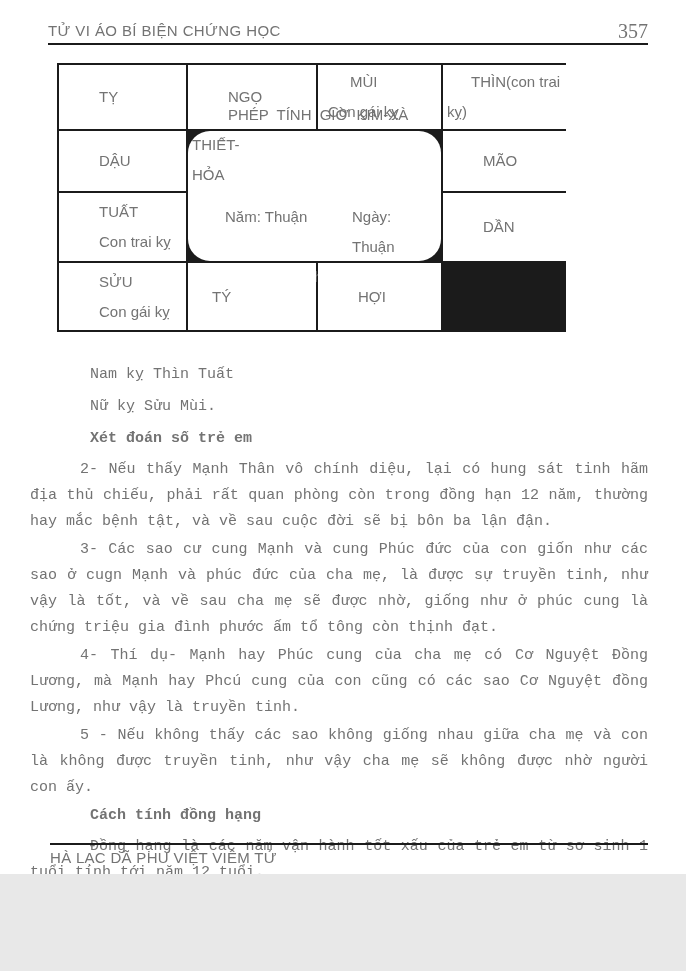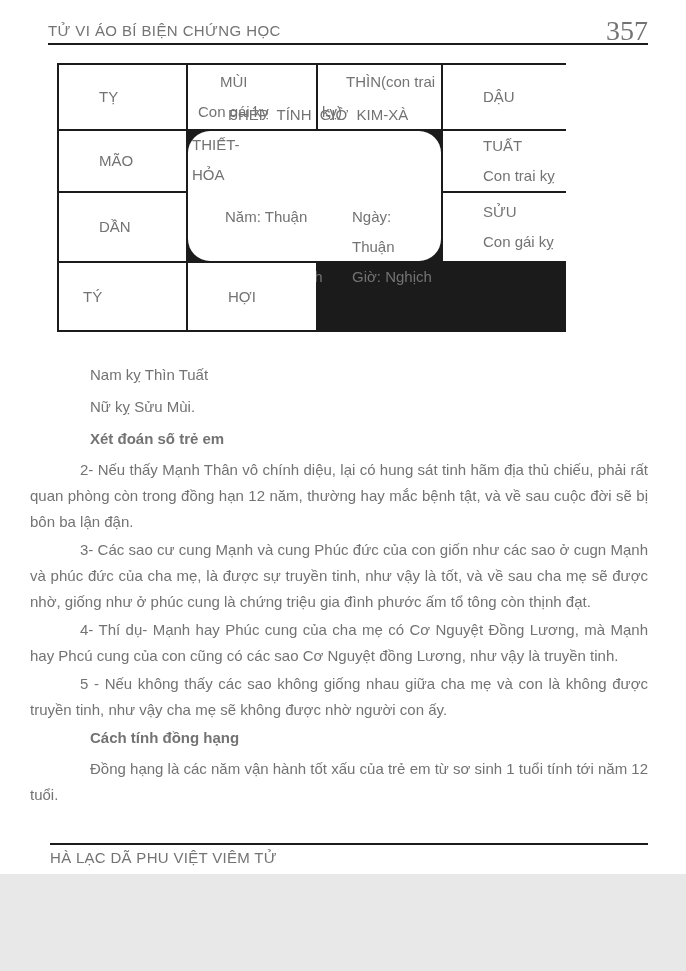--- a/index.html
+++ b/index.html
@@ -14,21 +14,21 @@
     color:#737373;
   }
   
   .header{
     margin-left:18px;
     display:flex;justify-content:space-between;align-items:flex-end;
     border-bottom:2px solid #1b1b1b;
     padding-bottom:3px;
   }
   .header-title{font-size:15px;letter-spacing:.4px;line-height:18px;}
-  .page-number{font-family:"Liberation Serif", serif;font-size:28px;line-height:18px;}
+  .page-number{font-family:"Liberation Serif", serif;font-size:20px;line-height:18px;}
   
   .zodiac-table{
     margin:18px 0 0 27px;
     display:grid;
     grid-template-columns:127px 128px 123px 127px;
     grid-template-rows:64px 60px 68px 67px;
     gap:2px;
     background:#1b1b1b;
     border:2px solid #1b1b1b;
     width:505px;
@@ -45,21 +45,21 @@
   .thin .cell-text{text-indent:24px;}
   .mui .cell-text{padding-left:6px;text-indent:22px;}
   .pad2 .cell-text{padding-left:36px;}
   .center-cell{grid-row:2 / span 2;grid-column:2 / span 2;border-radius:22px;}
   .method-title{white-space:pre-line;line-height:30px;text-indent:36px;word-spacing:4px;}
   .phep-grid{
     display:grid;grid-template-columns:127px auto;
     padding-left:33px;line-height:30px;margin-top:12px;
   }
   
-  .body{margin-top:30px;font-size:15px;line-height:26px;}
+  .body{margin-top:30px;font-size:15px;line-height:26px;font-family:Liberation Mono, monospace;}
   .body p{margin:0 0 2px 0;}
   p.short{text-indent:60px;margin-bottom:6px;}
   p.heading{text-indent:60px;font-weight:bold;margin-bottom:5px;}
   p.just{text-indent:50px;text-align:justify;}
   p.just-lg{text-indent:60px;text-align:justify;}
   
   .footer{
     position:absolute;left:50px;right:38px;bottom:8px;
     border-top:2px solid #1b1b1b;
     padding-top:4px;
@@ -72,20 +72,23 @@
 <div class="page">
 
   <div class="header">
     <span class="header-title">TỬ VI ÁO BÍ BIỆN CHỨNG HỌC</span>
     <span class="page-number">357</span>
   </div>
 
   <div class="zodiac-table">
     <div class="cell ind">
         <span class="cell-text">TỴ</span>
+      </div>
+    <div class="cell ind">
+        <span class="cell-text">NGỌ</span>
       </div>
     <div class="cell mui">
         <span class="cell-text">MÙI
 Con gái kỵ</span>
       </div>
 
     <div class="cell thin">
         <span class="cell-text">THÌN(con trai
 kỵ)</span>
       </div>

